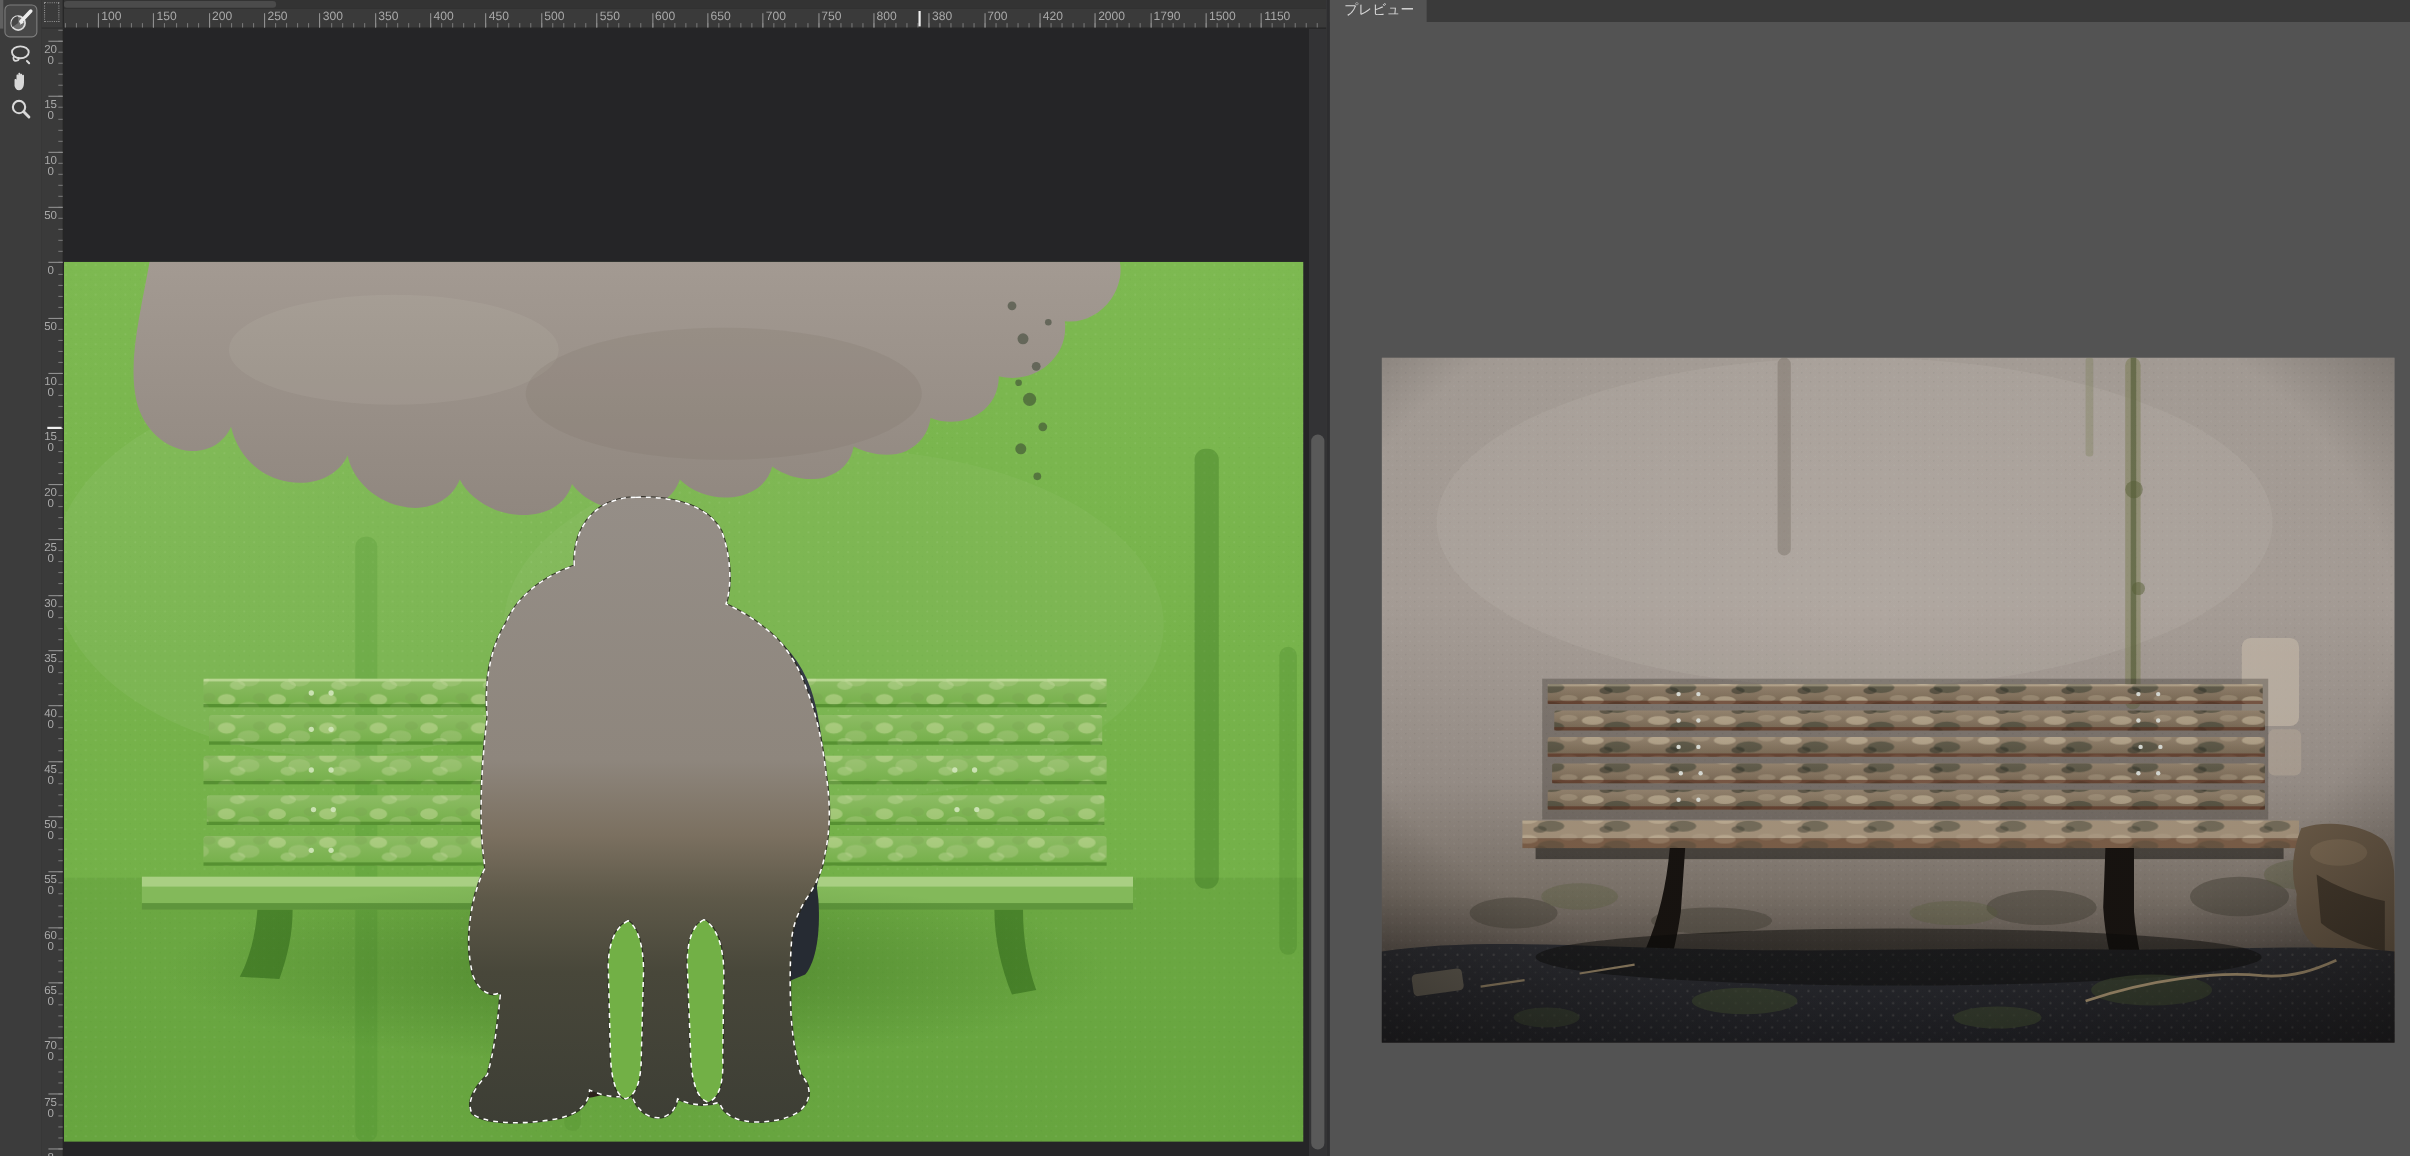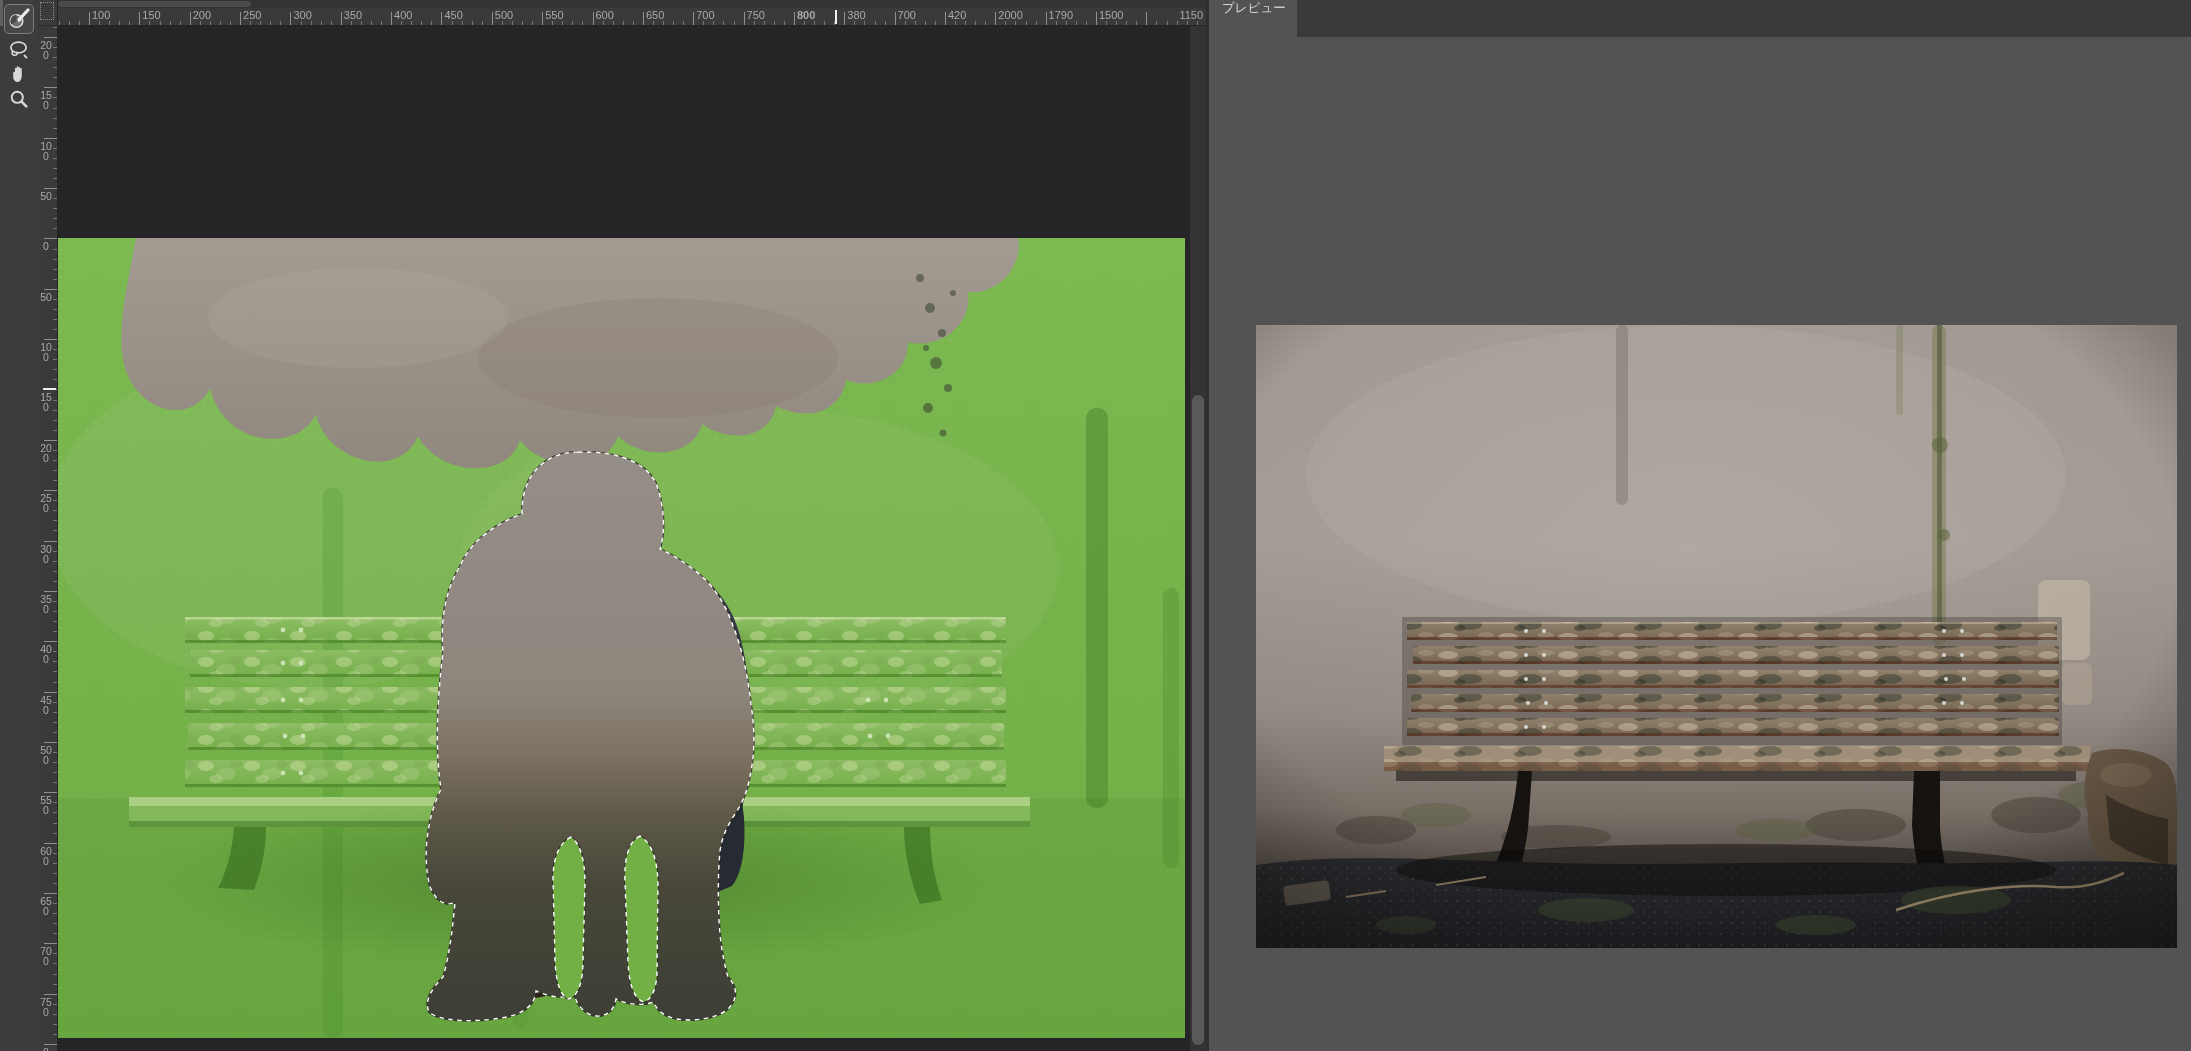--- a/index.html
+++ b/index.html
@@ -38,21 +38,21 @@
   .vmarker{position:absolute;right:1px;width:13px;height:2px;background:#efefef;}
 
   
   #canvas-view{left:58px;top:26px;width:1148px;height:1025px;background:#252527;overflow:hidden;}
   #doc-svg{position:absolute;left:0;top:212px;width:1127px;height:800px;}
   #v-scroll{position:absolute;left:1132px;top:0;width:16px;height:1025px;background:#333335;}
   #v-scroll .thumb{position:absolute;left:2px;top:369px;width:12px;height:650px;background:#595959;border-radius:6px;}
 
   
   #right-panel{left:1206px;top:0;width:985px;height:1051px;background:#535353;border-left:3px solid #2e2e30;box-sizing:border-box;}
-  #tab-strip{position:absolute;left:0;top:0;right:0;height:37px;display:flex;font-family:Liberation Mono, monospace;}
+  #tab-strip{position:absolute;left:0;top:0;right:0;height:20px;display:flex;}
   #preview-tab{width:88px;background:#535353;color:#d6d6d6;font-size:12.5px;line-height:19px;
                padding-left:13px;box-sizing:border-box;white-space:nowrap;cursor:pointer;}
   #tab-rest{flex:1;background:#3a3a3a;}
   #preview-svg{position:absolute;left:47px;top:325px;width:921px;height:623px;}
 
   .ant-dark{fill:none;stroke:#26261f;stroke-width:1.9;opacity:.85;}
   .ant-lite{fill:none;stroke:#ffffff;stroke-width:1.4;stroke-dasharray:4.5 4.5;}
 </style>
 </head>
 <body>
@@ -389,35 +389,35 @@
       <div class="hlab" style="left: 487.2px;">550</div>
       <div class="htick major" style="left: 534.5px;"></div>
       <div class="hlab" style="left: 537.5px;">600</div>
       <div class="htick major" style="left: 584.9px;"></div>
       <div class="hlab" style="left: 587.9px;">650</div>
       <div class="htick major" style="left: 635.2px;"></div>
       <div class="hlab" style="left: 638.2px;">700</div>
       <div class="htick major" style="left: 685.6px;"></div>
       <div class="hlab" style="left: 688.6px;">750</div>
       <div class="htick major" style="left: 735.9px;"></div>
-      <div class="hlab" style="left: 738.9px; font-weight: bold;">800</div>
+      <div class="hlab" style="left: 738.9px;">800</div>
       <div class="htick major" style="left: 786.3px;"></div>
       <div class="hlab" style="left: 789.3px;">380</div>
       <div class="htick major" style="left: 836.6px;"></div>
       <div class="hlab" style="left: 839.6px;">700</div>
       <div class="htick major" style="left: 887px;"></div>
       <div class="hlab" style="left: 890px;">420</div>
       <div class="htick major" style="left: 937.3px;"></div>
       <div class="hlab" style="left: 940.3px;">2000</div>
       <div class="htick major" style="left: 987.6px;"></div>
       <div class="hlab" style="left: 990.6px;">1790</div>
       <div class="htick major" style="left: 1038px;"></div>
       <div class="hlab" style="left: 1041px;">1500</div>
       <div class="htick major" style="left: 1088.4px;"></div>
-      <div class="hlab" style="left: 1091.4px; margin-left: 30px;">1150</div>
+      <div class="hlab" style="left: 1091.4px;">1150</div>
       <div class="hmarker" style="left: 777px;"></div>
     </div>
 </div>
 <div class="abs" id="corner">
   <div class="dot"></div>
 </div>
 
 <div class="abs" id="canvas-view">
 
   <svg id="doc-svg" viewBox="0 0 1127 800">

